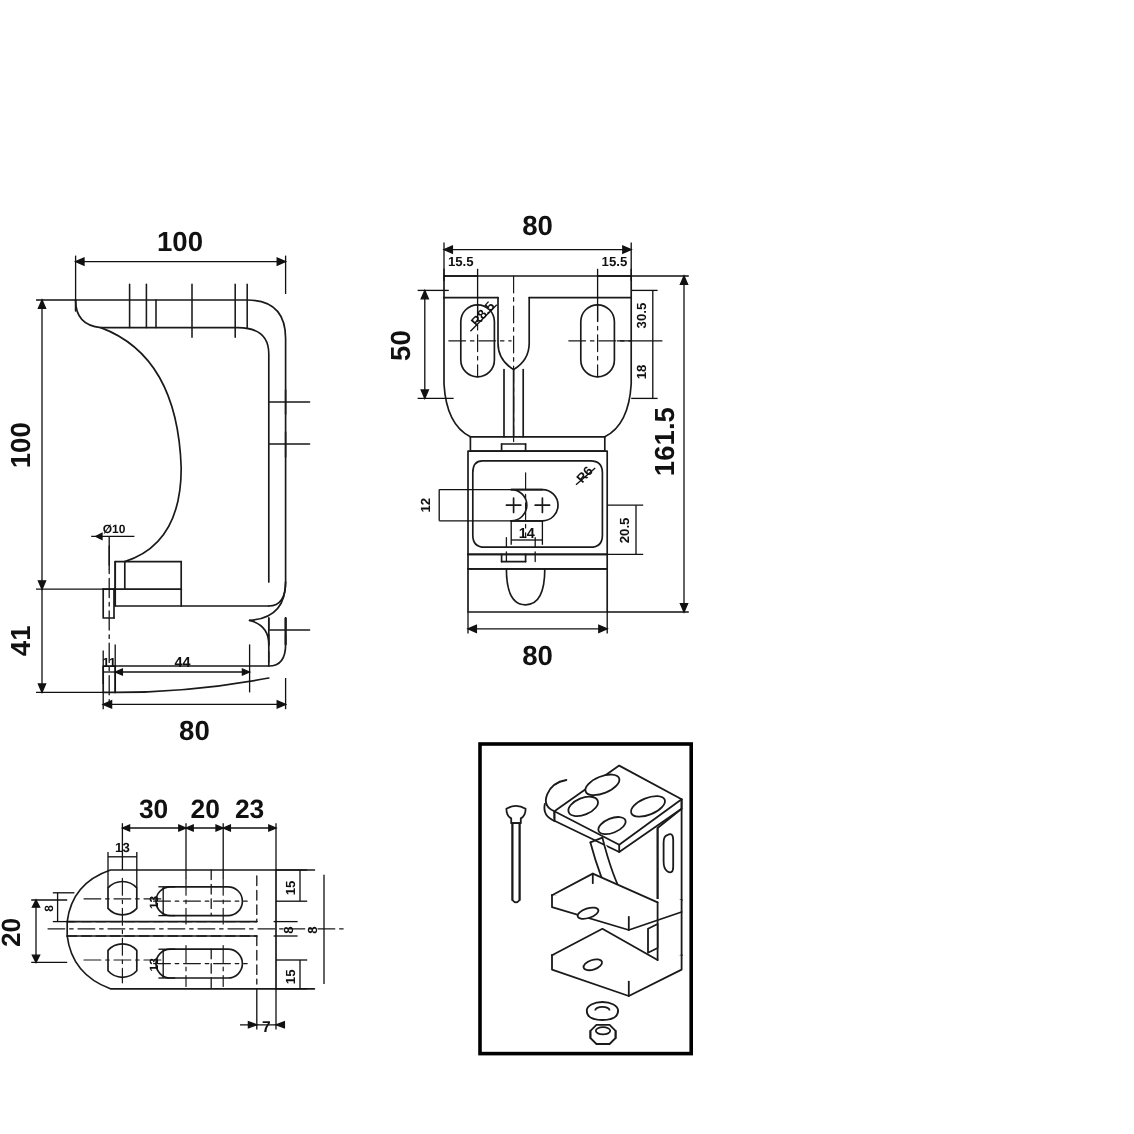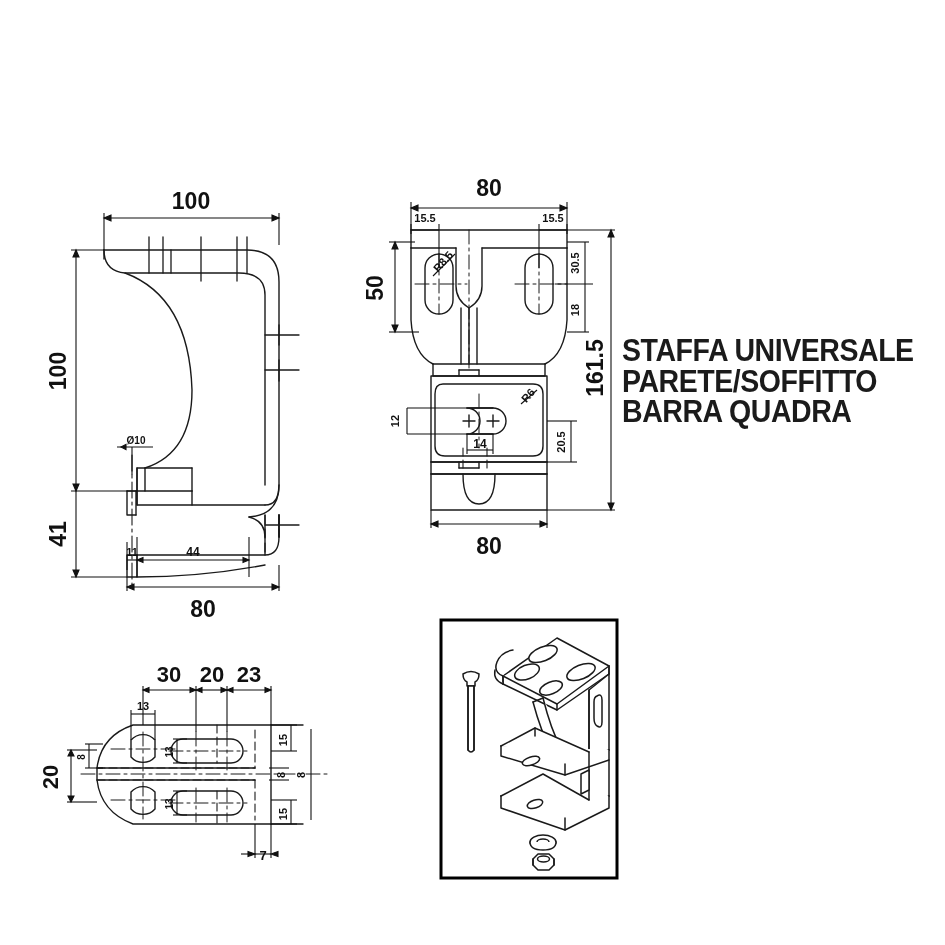--- a/index.html
+++ b/index.html
@@ -1,19 +1,19 @@
 <!DOCTYPE html>
 <html><head>
 <meta charset="utf-8">
 <style>
   html,body{margin:0;padding:0;background:#ffffff;}
   body{width:945px;height:945px;position:relative;overflow:hidden;
        font-family:"Liberation Sans", sans-serif;color:#000;}
   .stage{position:absolute;left:0;top:0;width:945px;height:945px;}
-  .view{position:absolute;padding-left:41px;}
+  .view{position:absolute;}
   svg{display:block;overflow:visible;}
   .dimtxt{font-family:"Liberation Sans", sans-serif;font-weight:bold;fill:#111;}
   .title{position:absolute;font-family:"Liberation Sans", sans-serif;
          font-weight:bold;color:#1b1b1b;line-height:0.99;
          letter-spacing:-0.5px;}
   .tline{display:block;white-space:nowrap;
          transform:scaleX(0.92);transform-origin:left center;}
 </style>
 </head>
 <body>
@@ -259,25 +259,20 @@
       <text class="dimtxt" x="208" y="142" font-size="11" text-anchor="middle" transform="rotate(-90 208 142)">18</text>
       <text class="dimtxt" x="232" y="200" font-size="23" text-anchor="middle" transform="rotate(-90 232 200)">161.5</text>
       <text class="dimtxt" x="28" y="253" font-size="11" text-anchor="middle" transform="rotate(-90 28 253)">12</text>
       <text class="dimtxt" x="109" y="280" font-size="12" text-anchor="middle">14</text>
       <text class="dimtxt" x="160" y="230" font-size="11" text-anchor="middle" transform="rotate(-48 160 230)">R6</text>
       <text class="dimtxt" x="194" y="274" font-size="11" text-anchor="middle" transform="rotate(-90 194 274)">20.5</text>
       <text class="dimtxt" x="118" y="386" font-size="23" text-anchor="middle">80</text>
     </svg>
   </div>
 
-  <div class="title" style="left:622px;top:336px;font-size:31px;">
-    <span class="tline">STAFFA UNIVERSALE</span>
-    <span class="tline">PARETE/SOFFITTO</span>
-    <span class="tline">BARRA QUADRA</span>
-  </div>
 
   <div class="view" style="left:0px;top:644px;">
     <svg width="310" height="260" viewBox="0 0 310 260">
       <g stroke="#1a1a1a" fill="none" stroke-width="1.4" stroke-linecap="round" stroke-linejoin="round">
 
         <path d="M230,81 L92,81 Q60,92 56,124 L56,136 Q60,168 92,180 L230,180"></path>
         <path d="M230,81 L230,180"></path>
 
         <path d="M230,81 L262,81"></path>
         <path d="M230,180 L262,180"></path>

